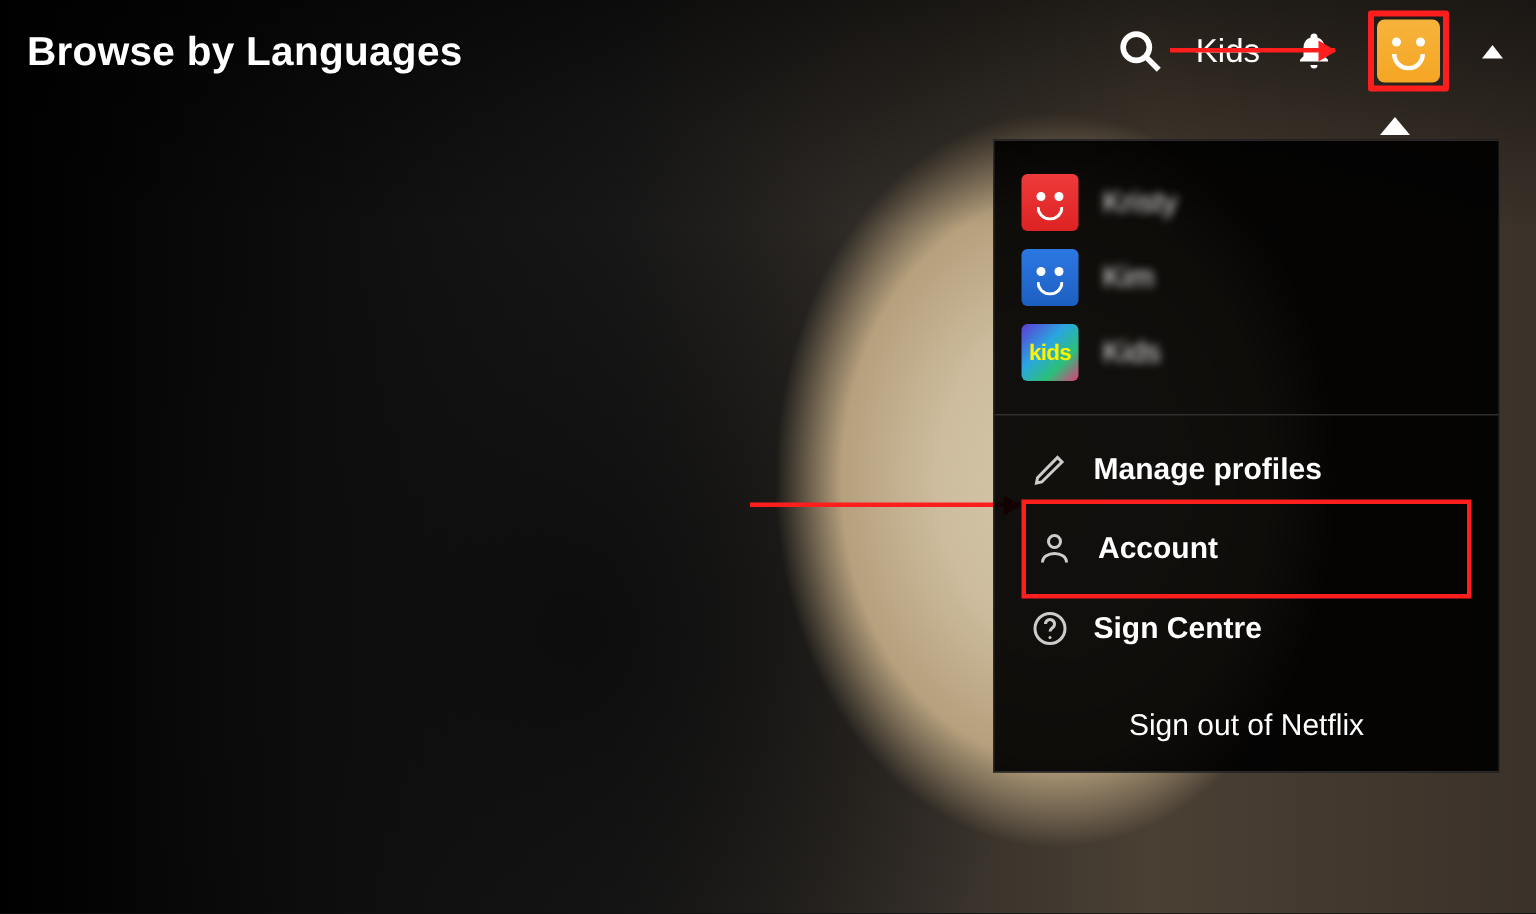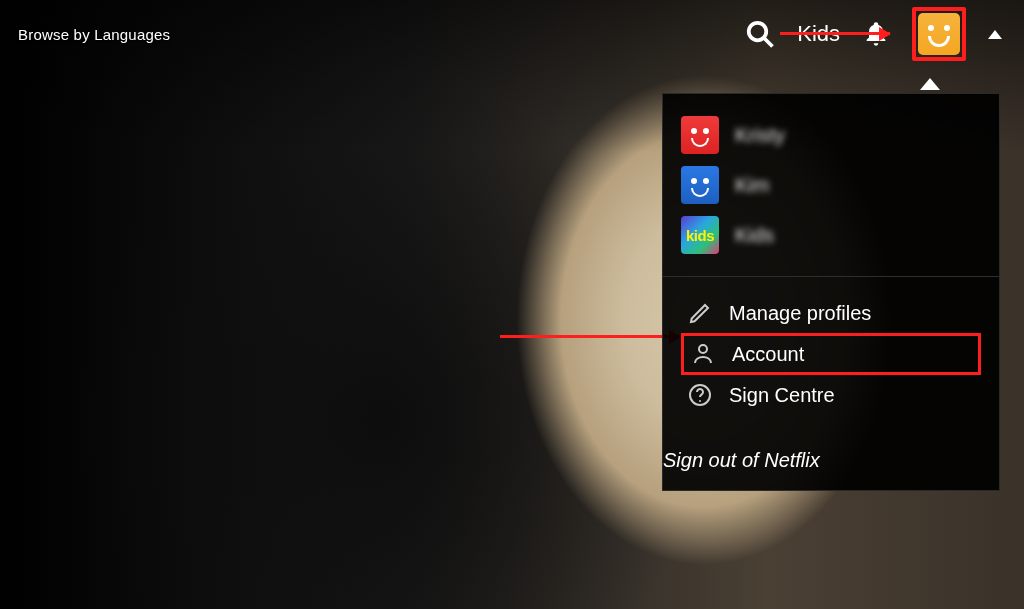--- a/index.html
+++ b/index.html
@@ -32,21 +32,21 @@
   
   .topnav {
     position: absolute;
     top: 0; left: 0; right: 0;
     height: 68px;
     display: flex;
     align-items: center;
     justify-content: space-between;
     padding: 0 22px 0 18px;
   }
-  .nav-left { font-size: 15px; font-weight: 400; letter-spacing: .2px; text-shadow: 0 1px 2px rgba(0,0,0,.6); }
+  .nav-left { font-size: 27px; font-weight: 700; letter-spacing: .2px; text-shadow: 0 1px 2px rgba(0,0,0,.6); }
   .nav-right { display: flex; align-items: center; gap: 22px; }
 
   .icon-btn { display: inline-flex; align-items: center; justify-content: center; cursor: pointer; }
 
   .kids-link { font-size: 22px; font-weight: 400; text-decoration: line-through; }
 
   .avatar {
     width: 42px; height: 42px; border-radius: 5px;
     display: flex; align-items: center; justify-content: center;
     position: relative;
@@ -116,26 +116,26 @@
   .dropdown .section + .section { border-top: 1px solid #2e2e2e; }
 
   .profile-row, .menu-row {
     display: flex; align-items: center; gap: 16px;
     padding: 6px 0;
     cursor: pointer;
   }
   .profile-row .name { font-size: 20px; filter: blur(3px); opacity: .9; }
   .avatar.sm { width: 38px; height: 38px; border-radius: 4px; }
 
-  .menu-row { gap: 14px; padding: 8px 4px; }
+  .menu-row { gap: 14px; padding: 8px 4px; font-weight: bold; }
   .menu-row .icon-slot { width: 30px; display:flex; align-items:center; justify-content:center; }
   .menu-row .label { font-size: 20px; }
-  .menu-row.boxed { border: 3px solid #ff1e1e; padding: 6px 4px; }
-
-  .signout { text-align: left; font-size: 20px; padding: 18px 0; cursor: pointer; font-style: italic; }
+  .menu-row.boxed { border: 3px solid #ff1e1e; padding: 18px 4px; }
+
+  .signout { text-align: center; font-size: 20px; padding: 18px 0; cursor: pointer; }
 
   
   .arrow {
     position: absolute;
     height: 3px;
     background: #ff1e1e;
     z-index: 4;
   }
   .arrow .head {
     position: absolute; right: -1px; top: 50%; transform: translateY(-50%);

